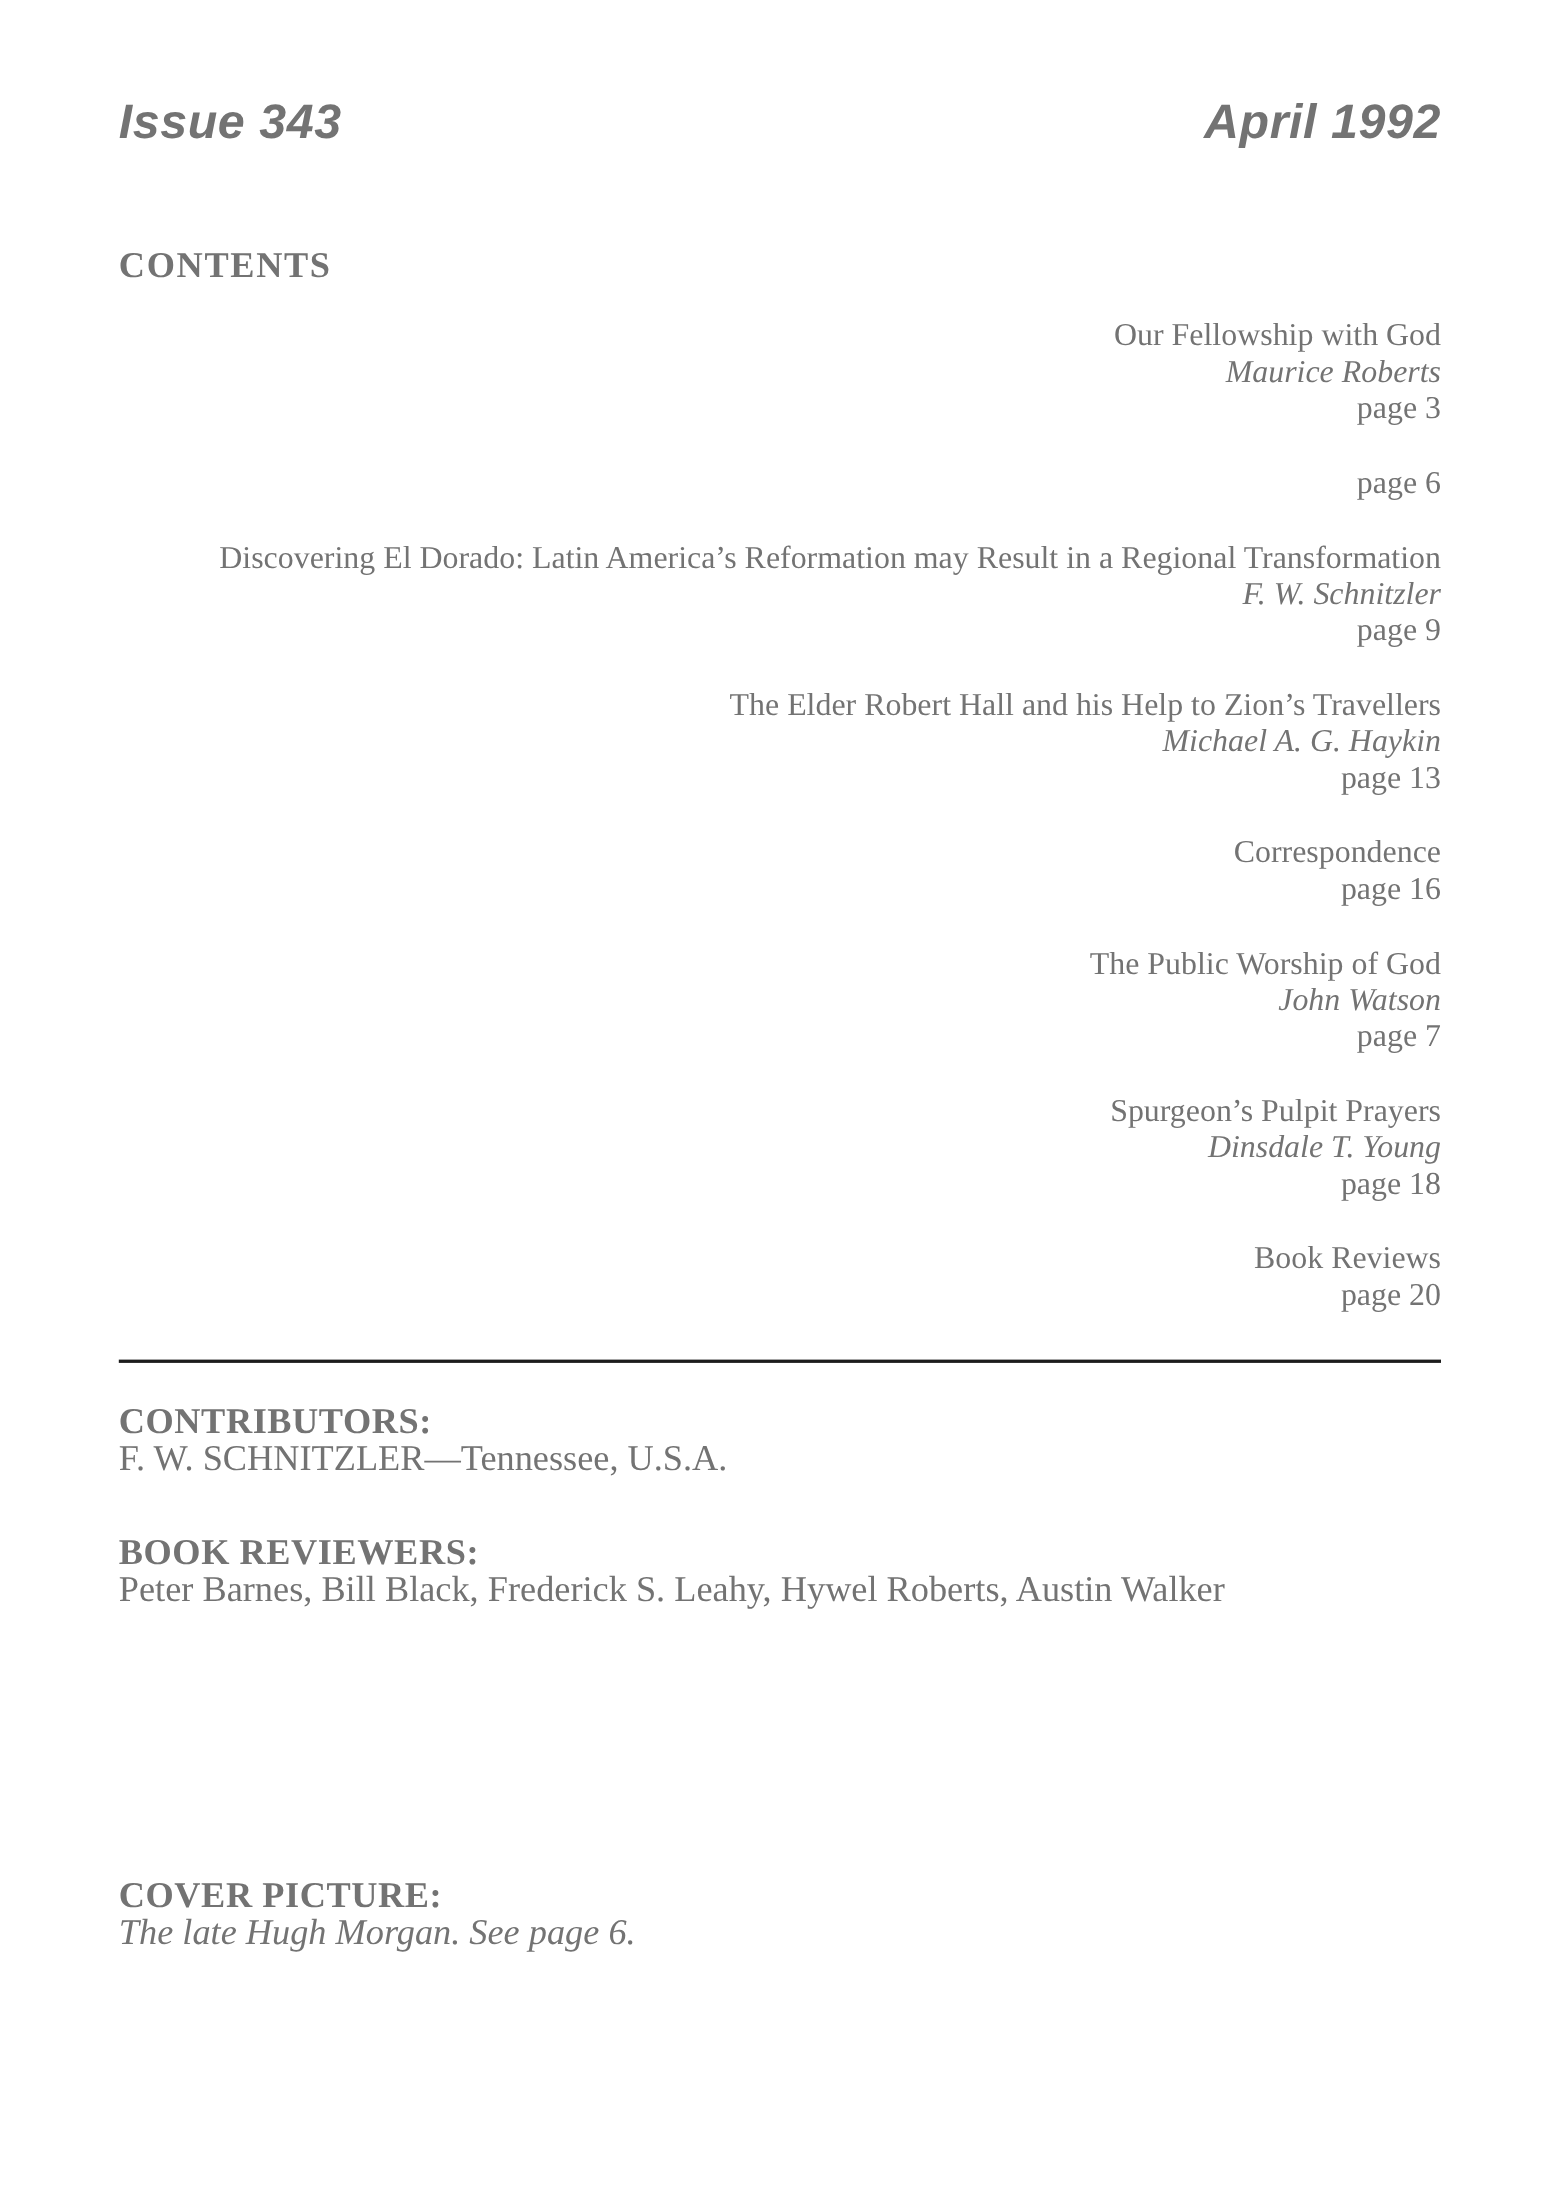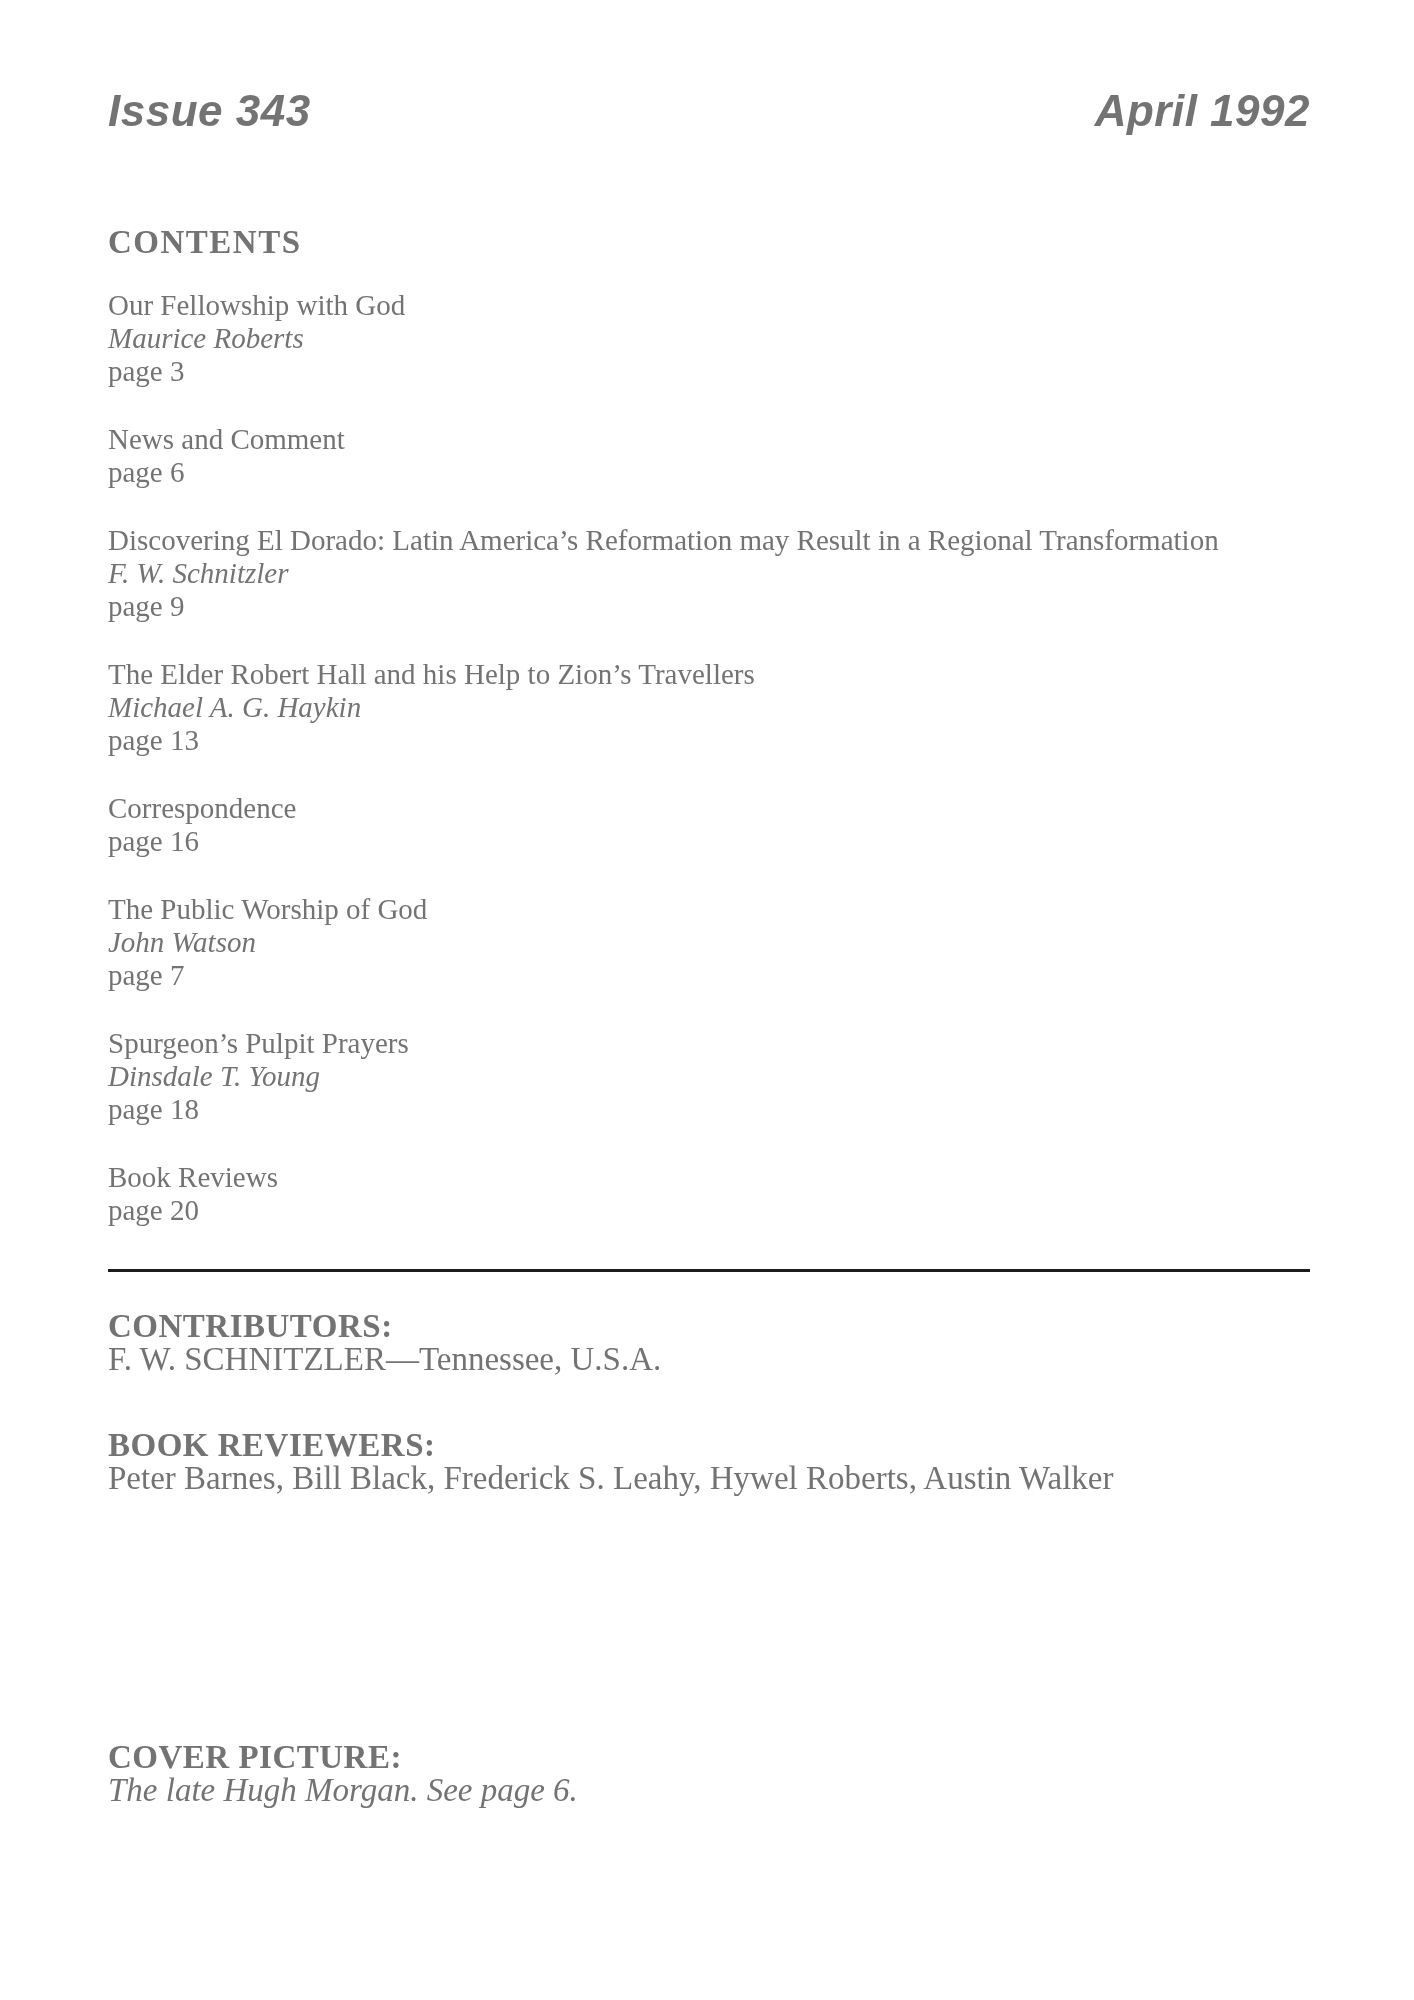--- a/index.html
+++ b/index.html
@@ -35,21 +35,21 @@
     font-weight: bold;
     font-size: 33px;
     letter-spacing: 1.5px;
     line-height: 1;
   }
   .toc {
     margin-top: 30px;
     font-size: 29px;
     line-height: 33px;
   }
-  .toc-entry { margin-bottom: 35px; }
+  .toc-entry { margin-bottom: 35px; text-align: right; }
   .toc-title   { font-style: normal; }
   .toc-author  { font-style: italic; }
   .toc-page    { }
   .divider {
     border: none;
     border-top: 3px solid #1c1c1c;
     margin: 42px 0 0 0;
     width: 100%;
   }
   .section {
@@ -80,21 +80,20 @@
 
   <div class="toc">
 
     <div class="toc-entry">
       <div class="toc-title">Our Fellowship with God</div>
       <div class="toc-author">Maurice Roberts</div>
       <div class="toc-page">page 3</div>
     </div>
 
     <div class="toc-entry">
-      <div class="toc-title">News and Comment</div>
       <div class="toc-page">page 6</div>
     </div>
 
     <div class="toc-entry">
       <div class="toc-title">Discovering El Dorado: Latin America’s Reformation may Result in a Regional Transformation</div>
       <div class="toc-author">F. W. Schnitzler</div>
       <div class="toc-page">page 9</div>
     </div>
 
     <div class="toc-entry">

